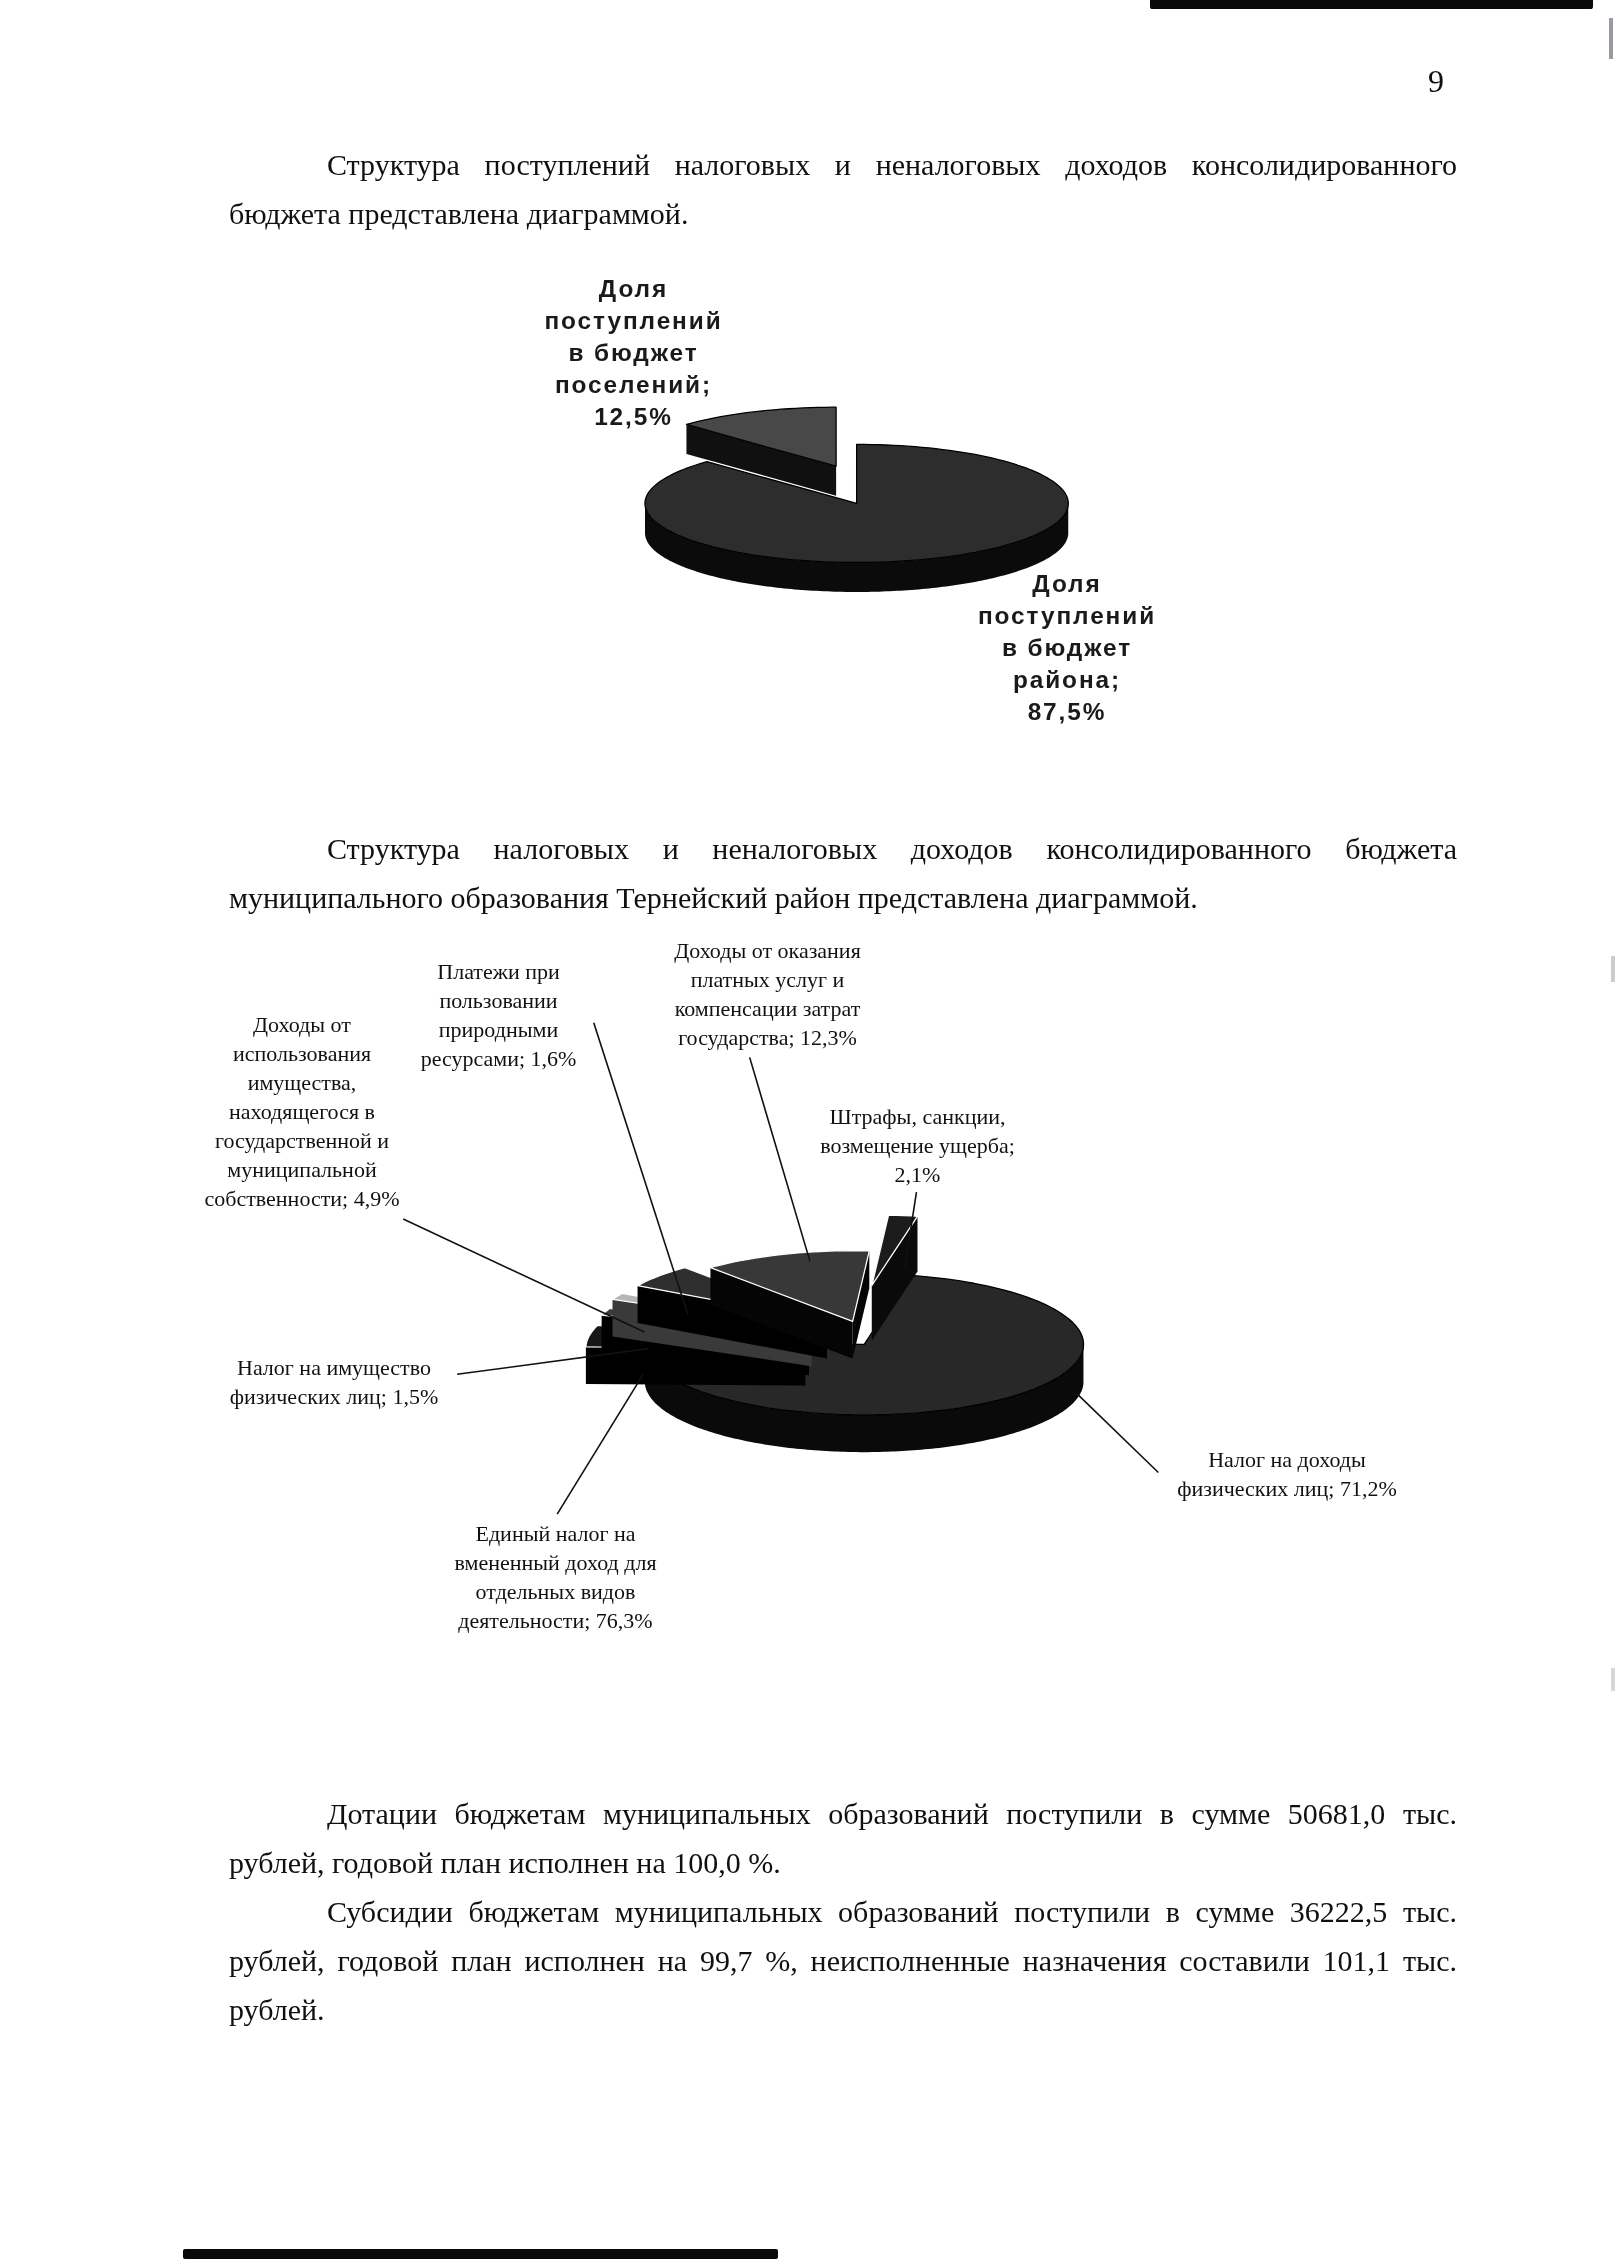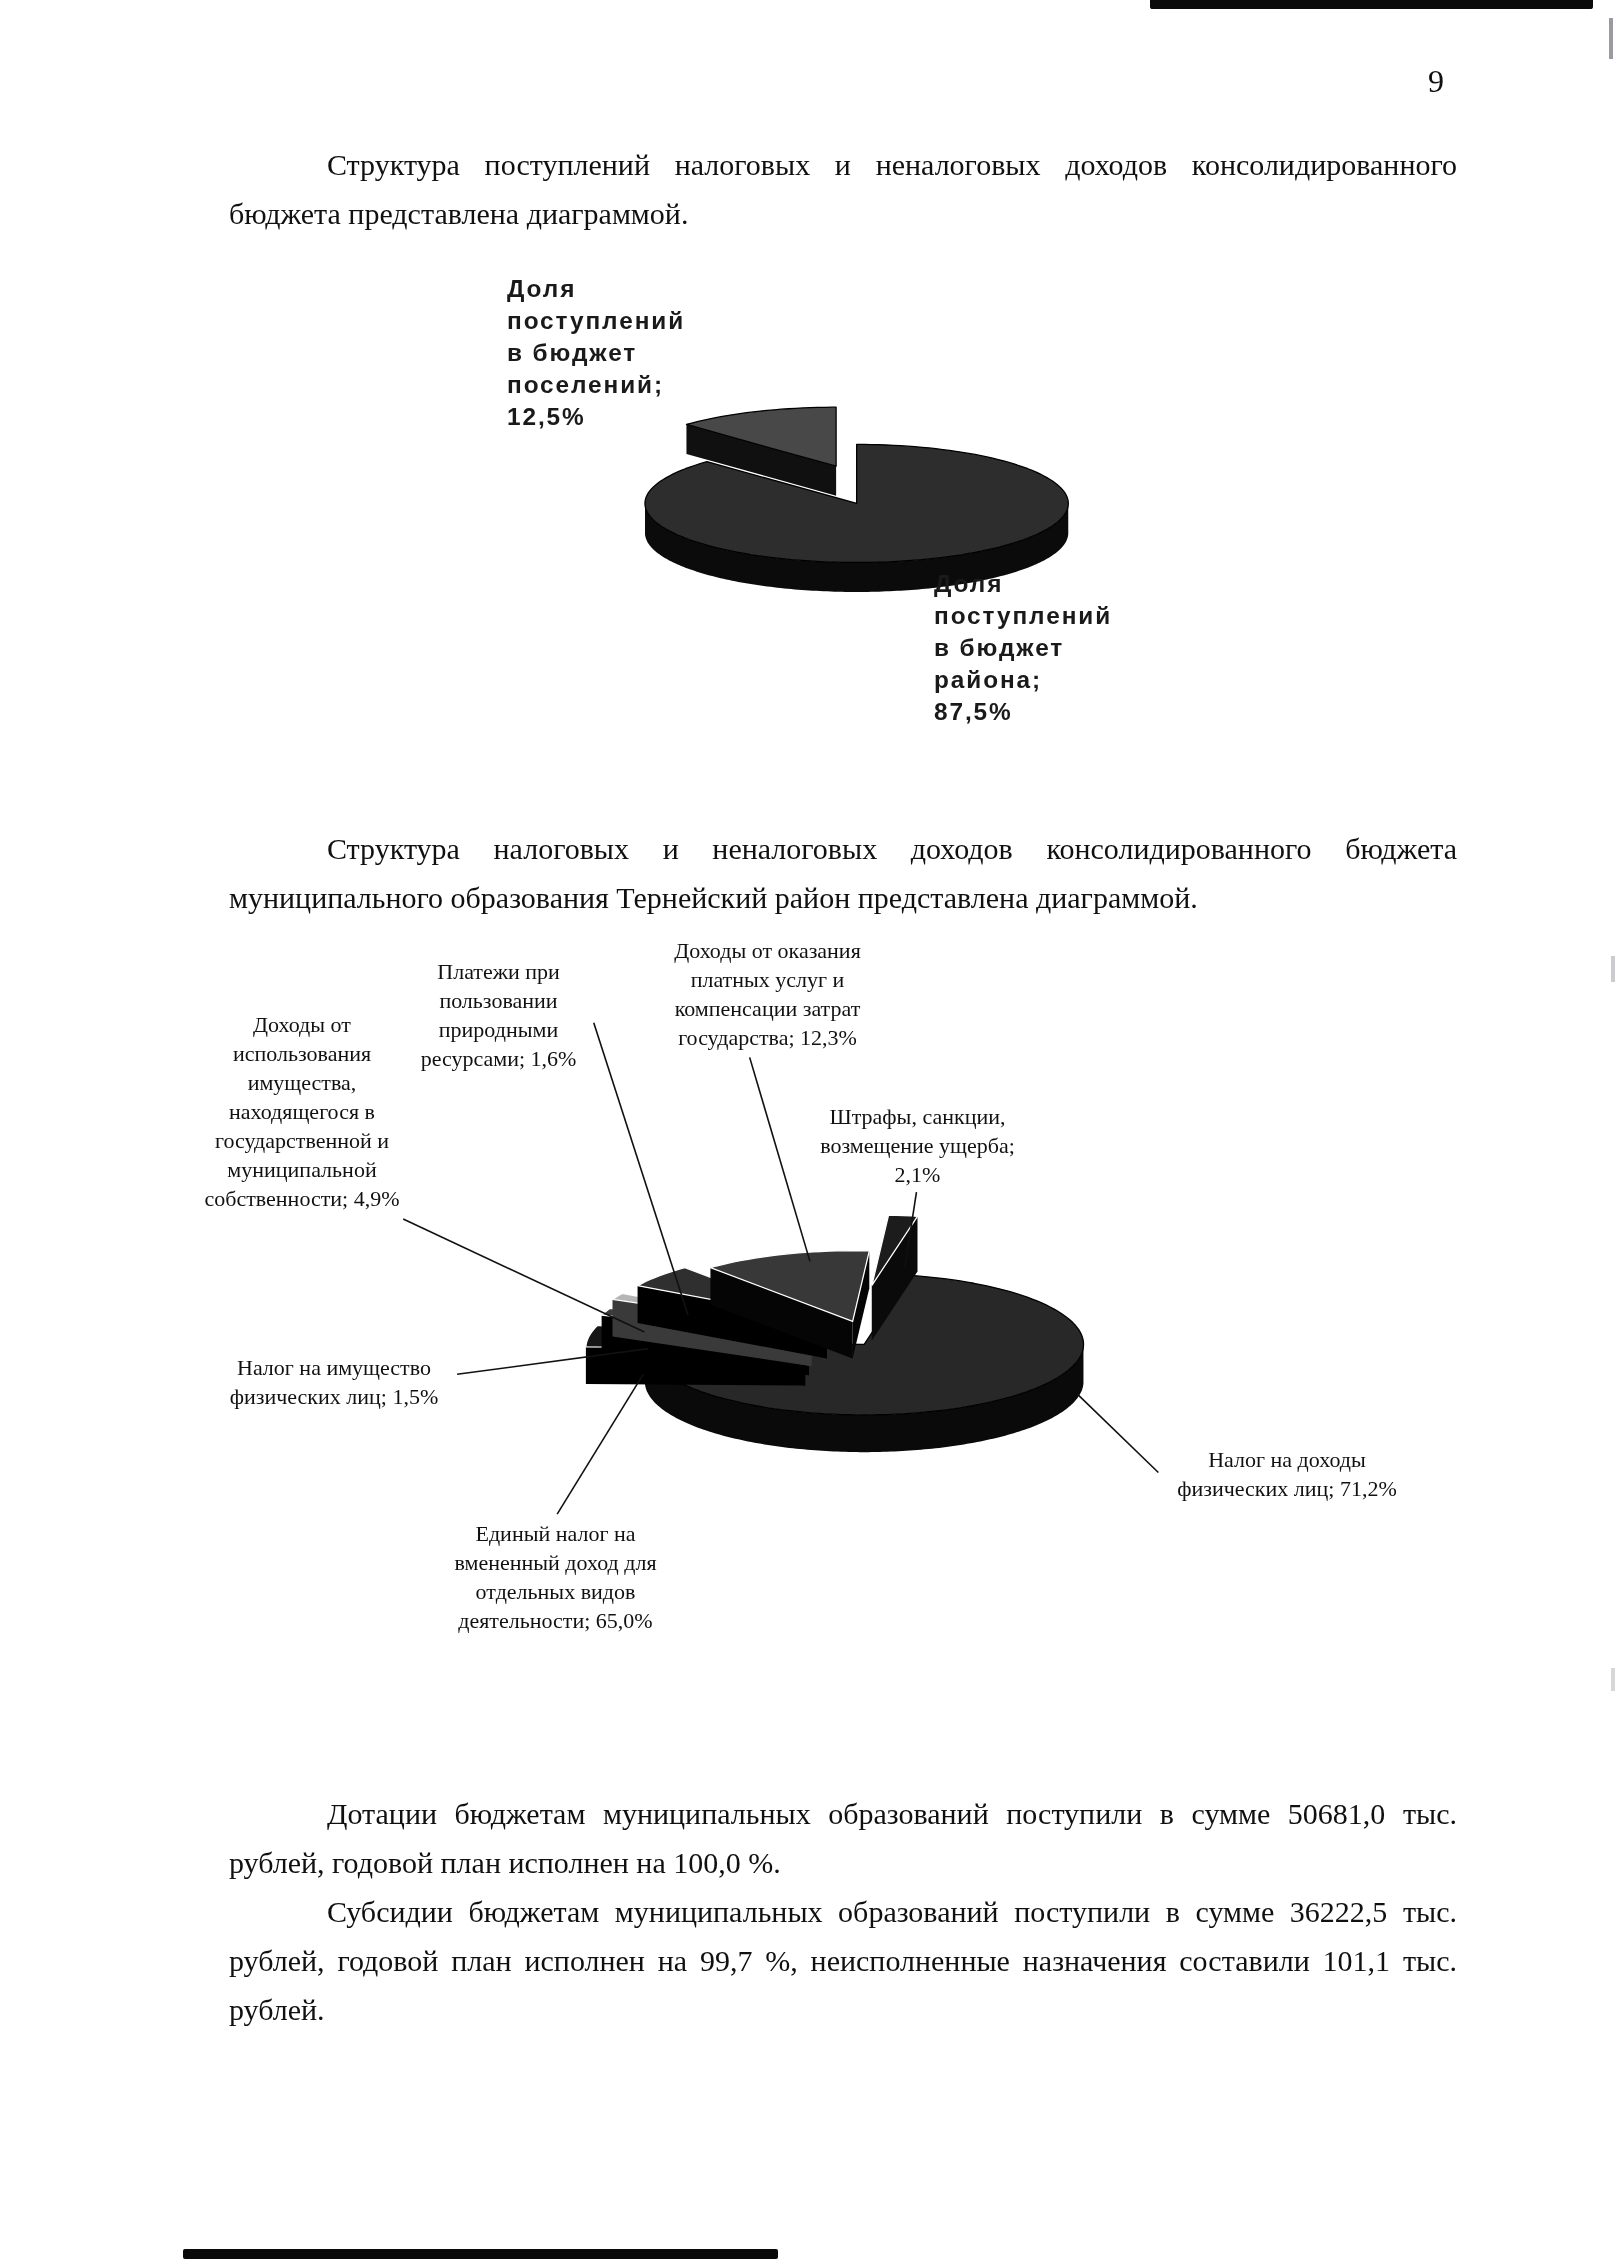--- a/index.html
+++ b/index.html
@@ -35,21 +35,21 @@
   .tb3{top:1766px;}
 
   
   .pie-svg{position:absolute;z-index:4;}
   #pie1-svg{left:603px;top:404px;}
   #pie2-svg{left:539px;top:1200px;}
   .chart1-label{
     position:absolute;z-index:6;
     font-family:"Liberation Sans", sans-serif;
     font-size:24.4px;line-height:32px;font-weight:600;
-    letter-spacing:1.9px;text-align:left;white-space:pre-line;color:#1a1a1a;
+    letter-spacing:1.9px;text-align:center;white-space:pre-line;color:#1a1a1a;
   }
   .c1a{left:507px;top:273px;width:253px;}
   .c1b{left:934px;top:568px;width:266px;}
 
   
   .callout{
     position:absolute;z-index:6;
     font-size:22px;line-height:29px;text-align:center;
     white-space:pre-line;color:#111;
   }
@@ -147,21 +147,21 @@
   <div class="callout c2-shtrafy">Штрафы, санкции,
 возмещение ущерба;
 2,1%</div>
   <div class="callout c2-nalog-imushchestvo">Налог на имущество
 физических лиц; 1,5%</div>
   <div class="callout c2-ndfl">Налог на доходы
 физических лиц; 71,2%</div>
   <div class="callout c2-edinyj">Единый налог на
 вмененный доход для
 отдельных видов
-деятельности; 65,0%</div>
+деятельности; 76,3%</div>
 
   <svg id="leaders-svg" class="overlay" width="1618" height="2261" viewBox="0 0 2521 3524">
       <line x1="925" y1="1594" x2="1072" y2="2050" stroke="#111" stroke-width="2.5"></line>
       <line x1="1168" y1="1648" x2="1262" y2="1966" stroke="#111" stroke-width="2.5"></line>
       <line x1="628" y1="1900" x2="1004" y2="2076" stroke="#111" stroke-width="2.5"></line>
       <line x1="1428" y1="1858" x2="1410" y2="1974" stroke="#111" stroke-width="2.5"></line>
       <line x1="712" y1="2142" x2="1010" y2="2102" stroke="#111" stroke-width="2.5"></line>
       <line x1="868" y1="2360" x2="1002" y2="2142" stroke="#111" stroke-width="2.5"></line>
       <line x1="1805" y1="2295" x2="1678" y2="2172" stroke="#111" stroke-width="2.5"></line>
     </svg>

